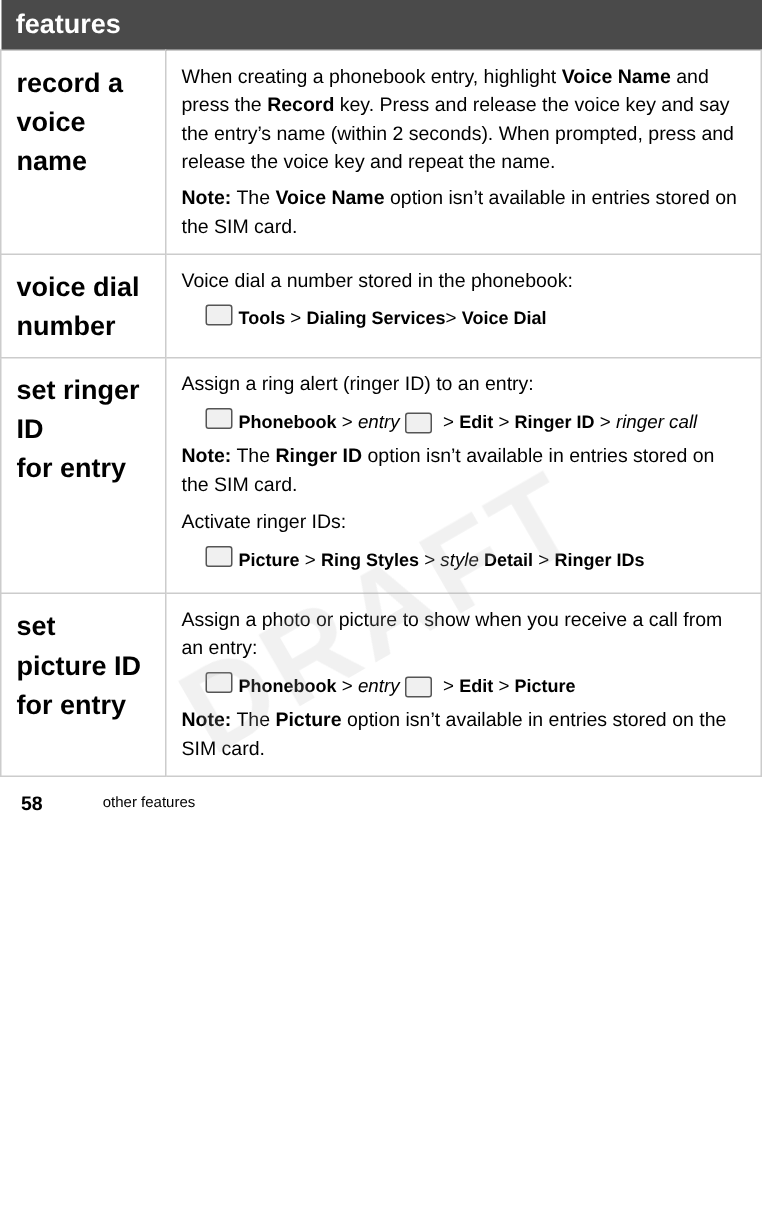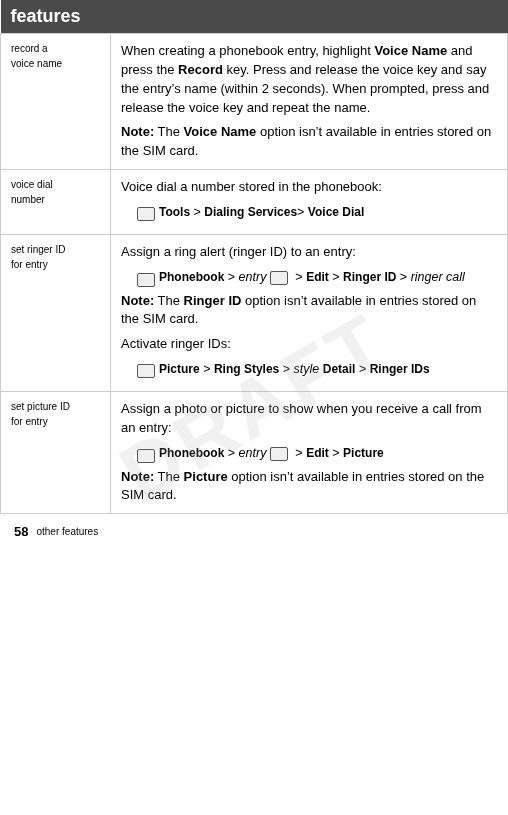--- a/index.html
+++ b/index.html
@@ -27,34 +27,34 @@
       font-weight: bold;
       font-size: 18px;
     }
     tr.data-row td {
       border: 1px solid #ccc;
       vertical-align: top;
       padding: 8px 10px;
       line-height: 1.45;
     }
     td.feature-label {
-      font-weight: normal;
+      font-weight: bold;
       width: 110px;
       min-width: 110px;
-      font-size: 10px;
+      font-size: 18px;
     }
     td.feature-desc {
       font-size: 13px;
     }
     .bold { font-weight: bold; }
     .italic { font-style: italic; }
     .note-label { font-weight: bold; margin-top: 44px; }
     .menu-block {
       display: flex;
-      align-items: flex-end;
+      align-items: flex-start;
       flex-wrap: wrap;
       margin: 5px 0;
       font-size: 13px;
       padding-left: 16px;
     }
     .menu-icon {
       display: inline-block;
       width: 18px;
       height: 14px;
       border: 1.5px solid #555;
@@ -74,20 +74,21 @@
     .menu-text .italic {
       font-style: italic;
     }
     p { margin-bottom: 6px; }
     p:last-child { margin-bottom: 0; }
     .footer {
       display: flex;
       align-items: center;
       padding: 10px 14px;
       font-size: 13px;
+      gap: 32px;
     }
     .footer-page {
       font-weight: bold;
       margin-right: 8px;
     }
     .footer-text {
       font-size: 10px;
     }
     .watermark {
       position: fixed;

